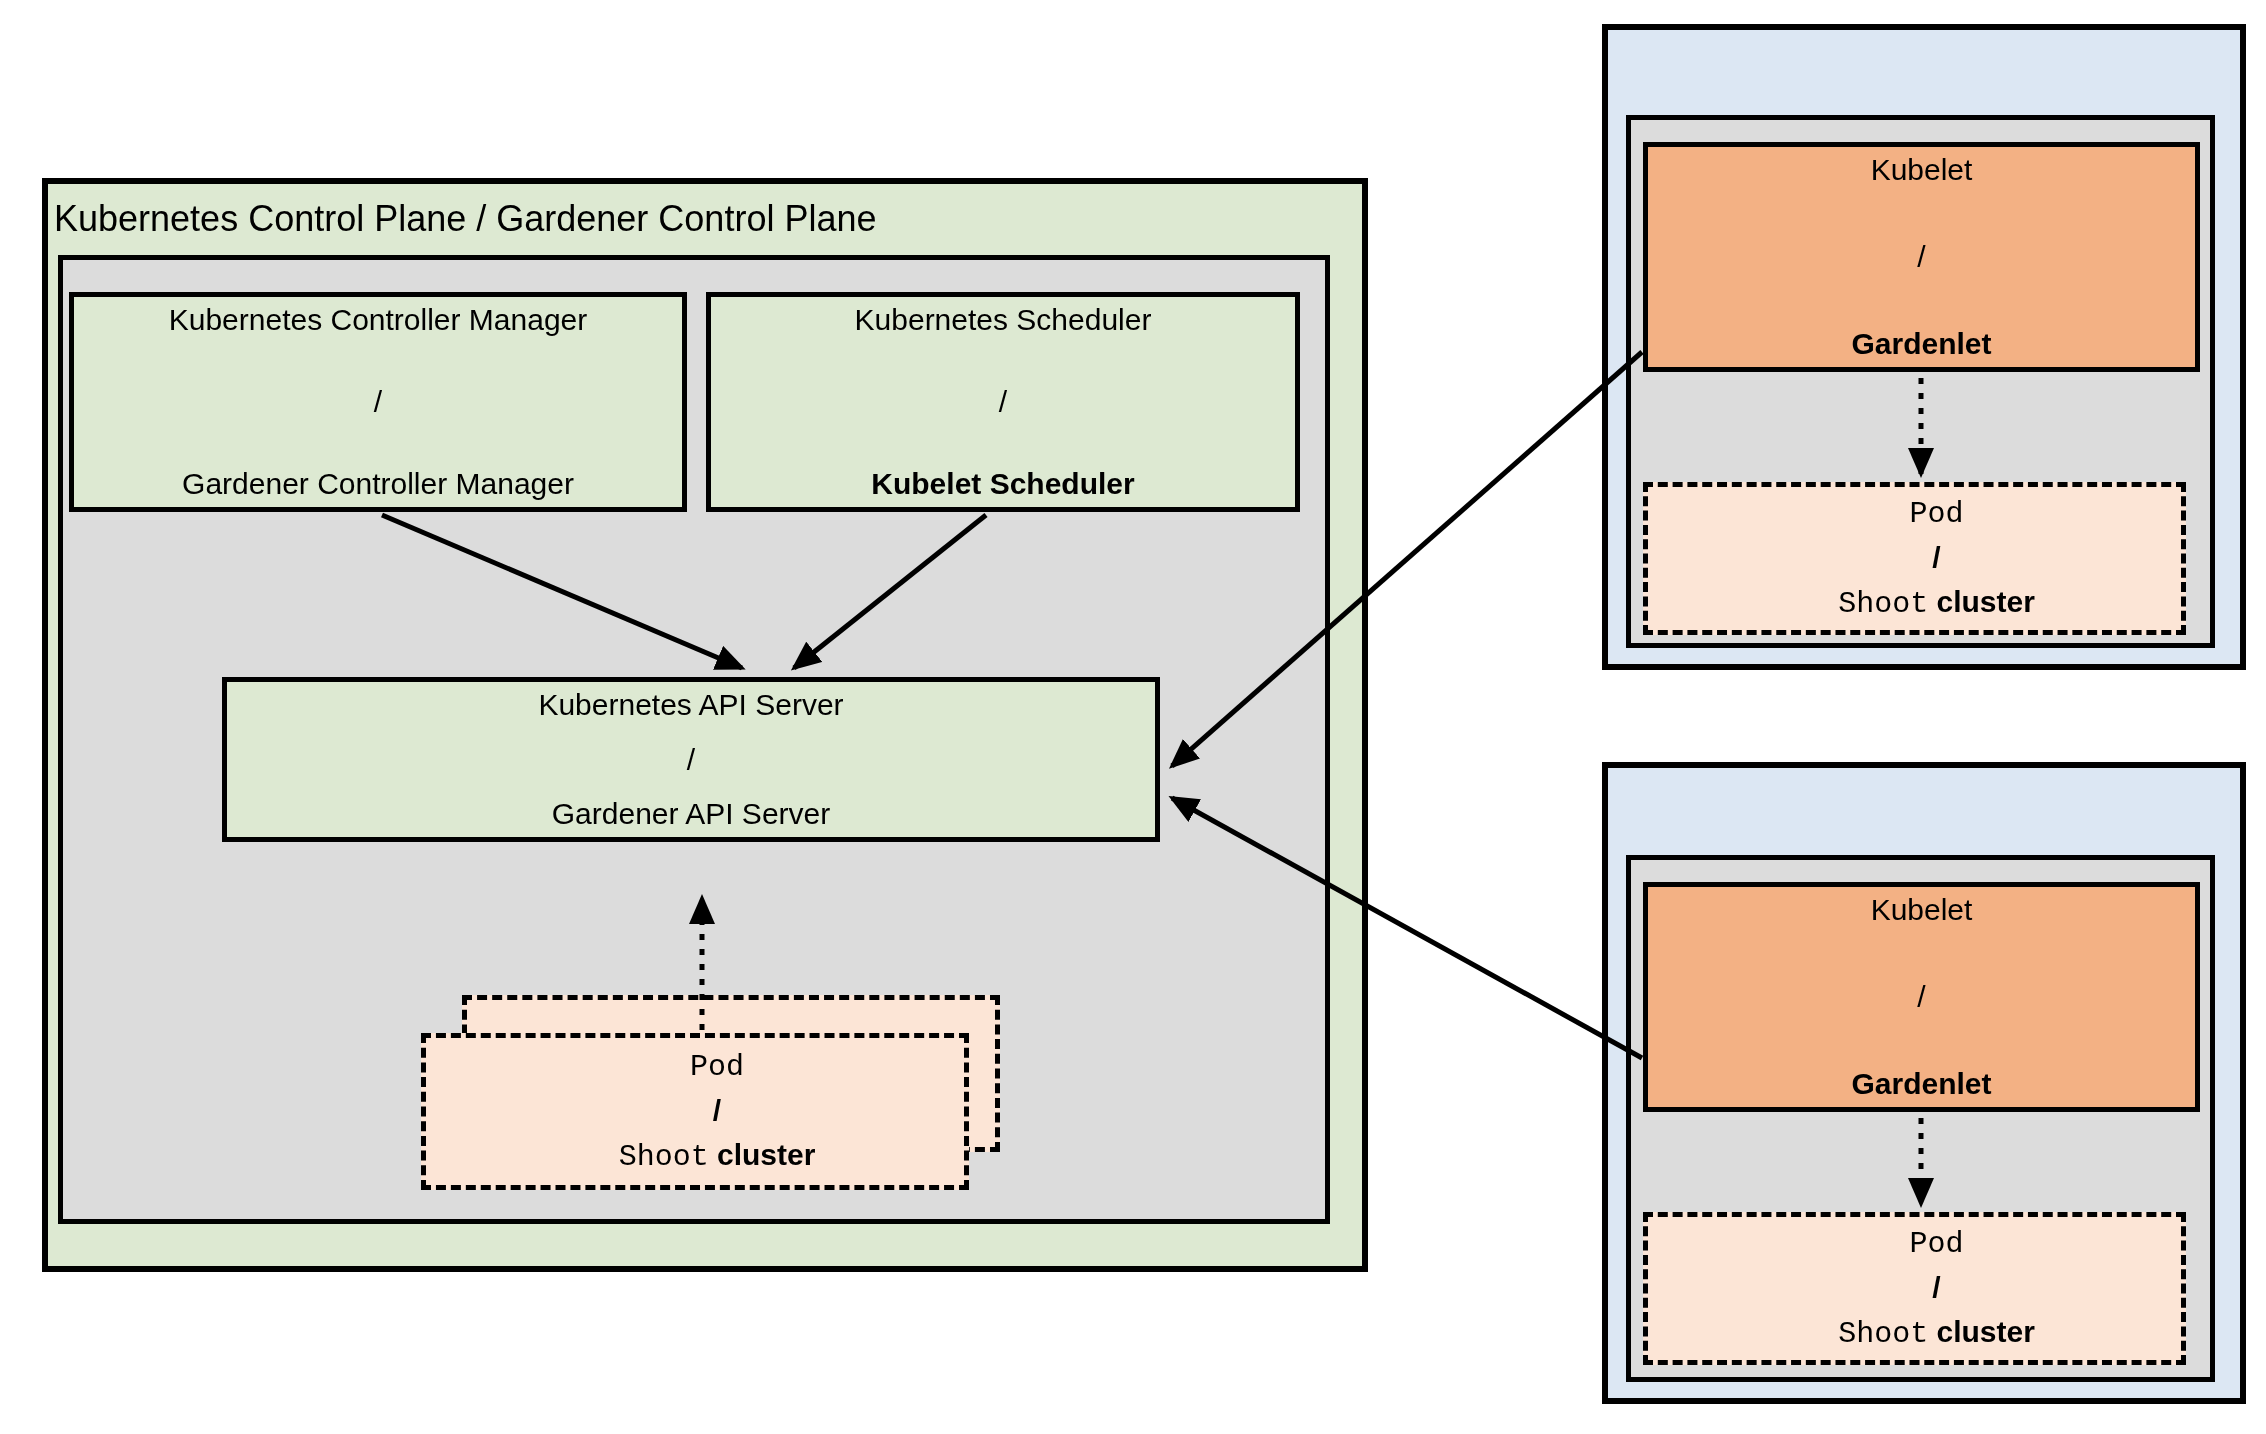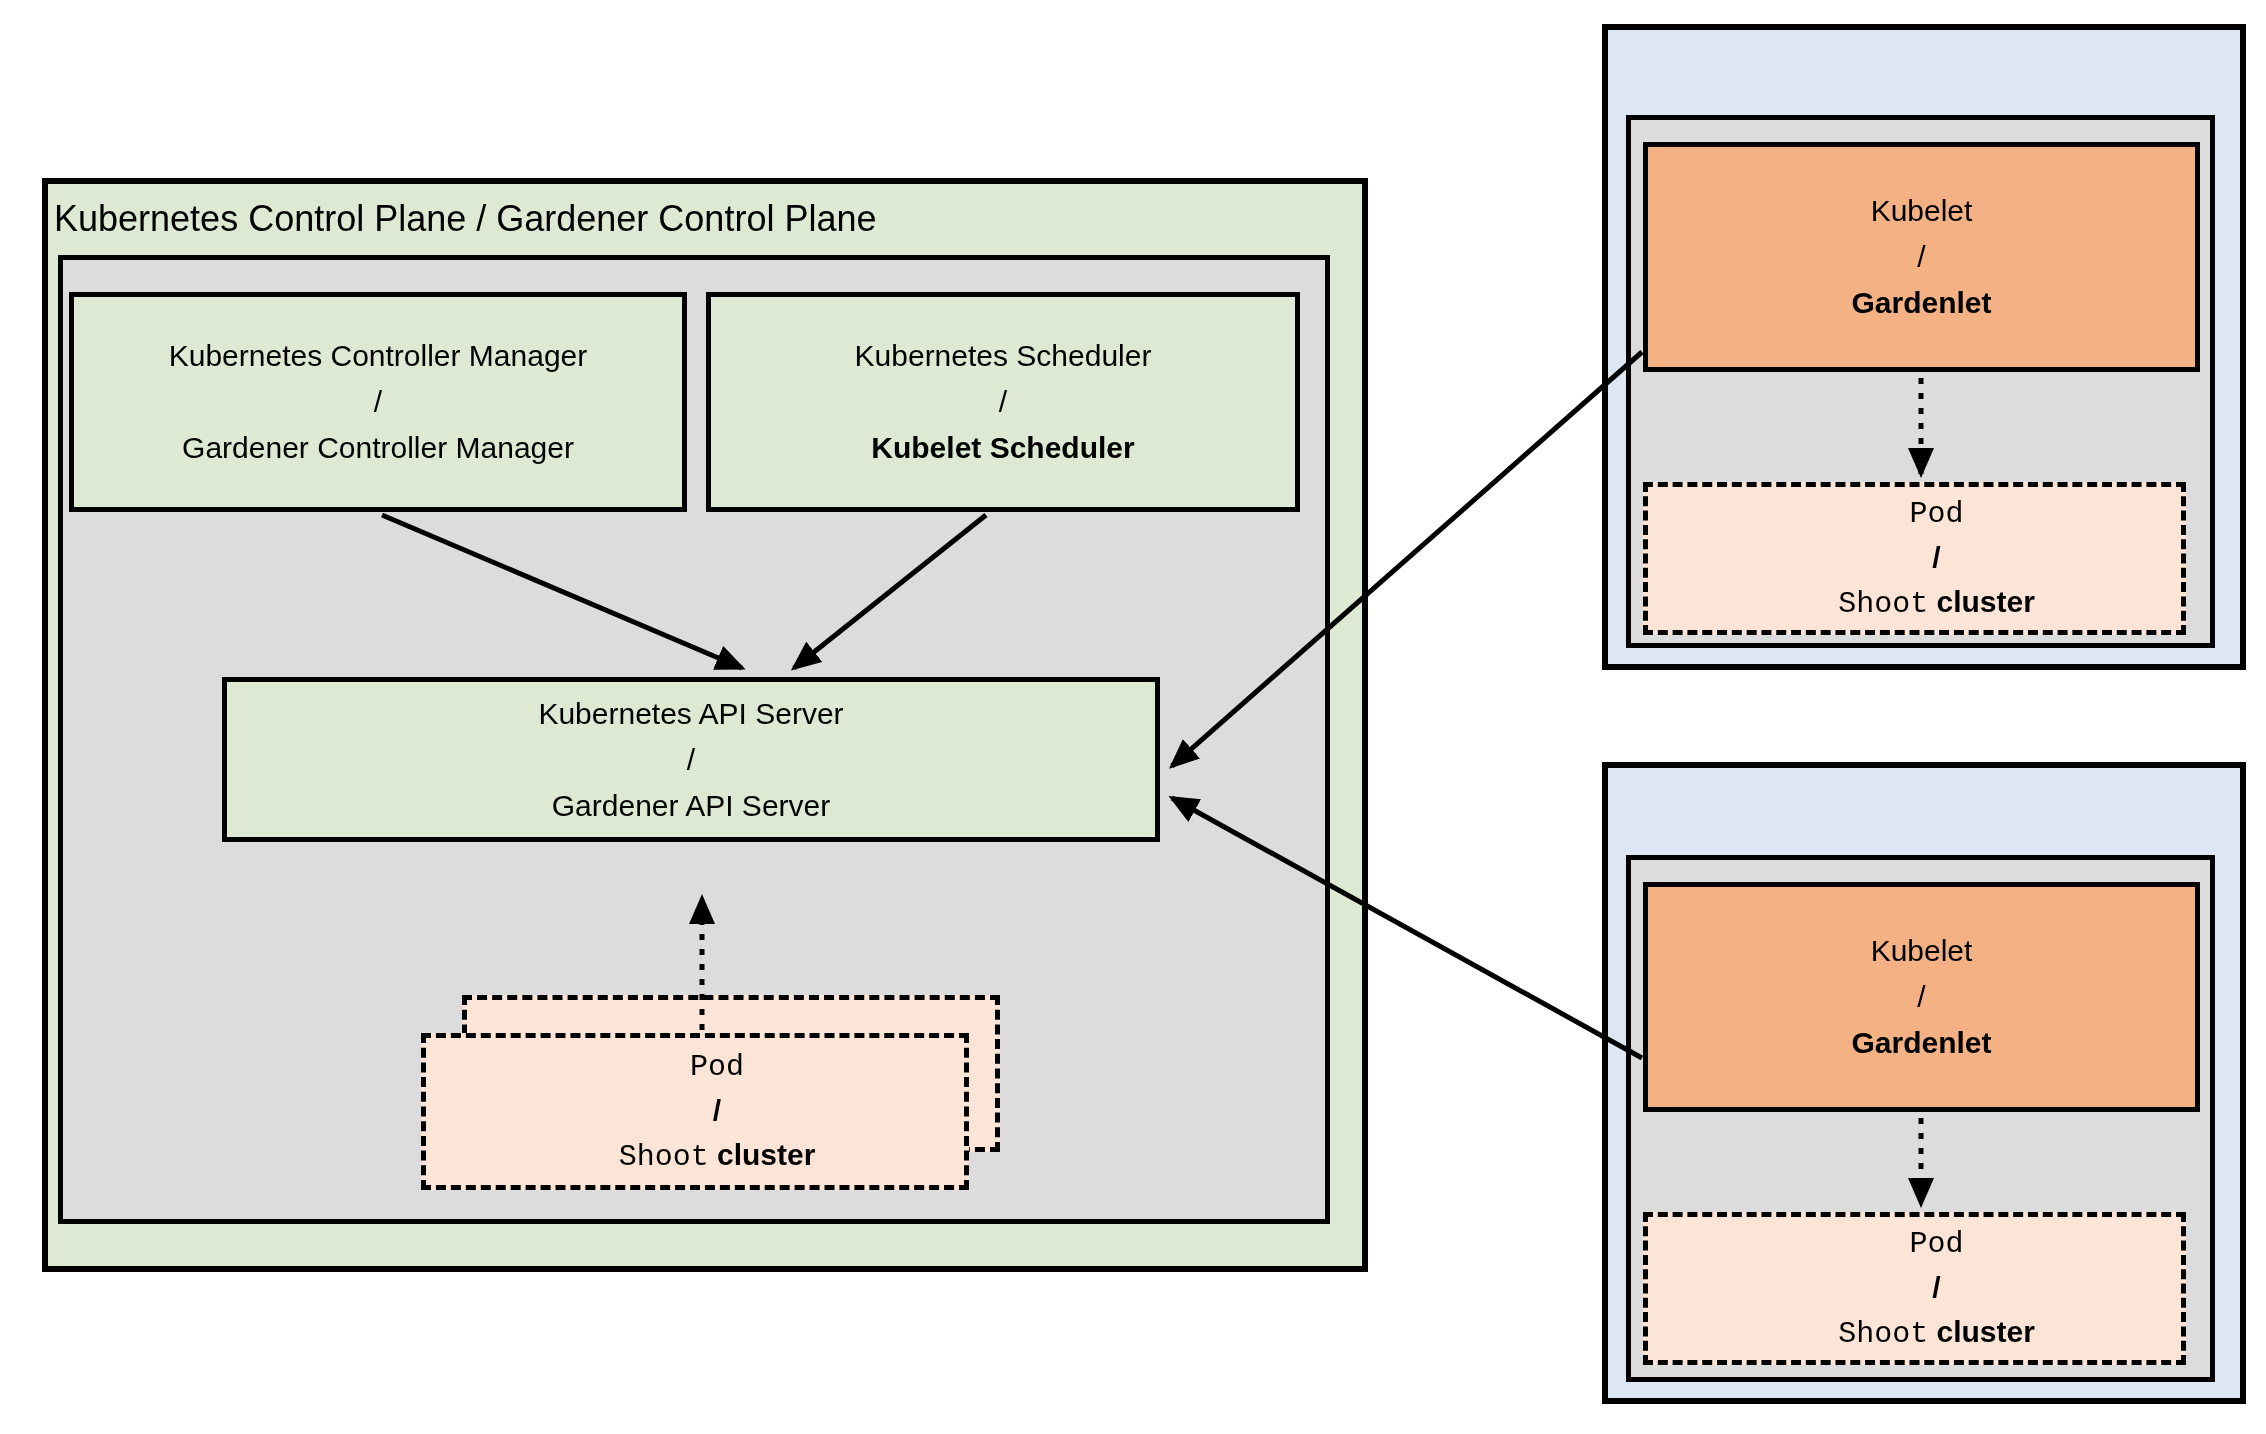--- a/index.html
+++ b/index.html
@@ -14,21 +14,21 @@
   .abs{position:absolute; box-sizing:border-box;}
   .box{position:absolute; box-sizing:border-box; border:5px solid var(--line);}
   .bw6{border-width:6px;}
   .green{background:var(--green);}
   .gray{background:var(--gray);}
   .blue{background:var(--blue);}
   .orange{background:var(--orange);}
   .peach{background:var(--peach);}
   .dashed{border:5px dashed var(--line);padding-left:44px;}
   .ctext{
-    display:flex; flex-direction:column; align-items:center; justify-content:center;
+    display:flex; flex-direction:column; align-items:center; justify-content:space-between;
     text-align:center; font-size:30px; line-height:46px; width:100%; height:100%;border-radius:18px;
   }
   .ptext{
     display:flex; flex-direction:column; align-items:center; justify-content:center;
     text-align:center; font-size:30px; line-height:44px; width:100%; height:100%;
   }
   .title-cp{
     position:absolute; left:54px; top:198px; font-size:36px; line-height:42px; white-space:nowrap;
   }
   .title-worker{

